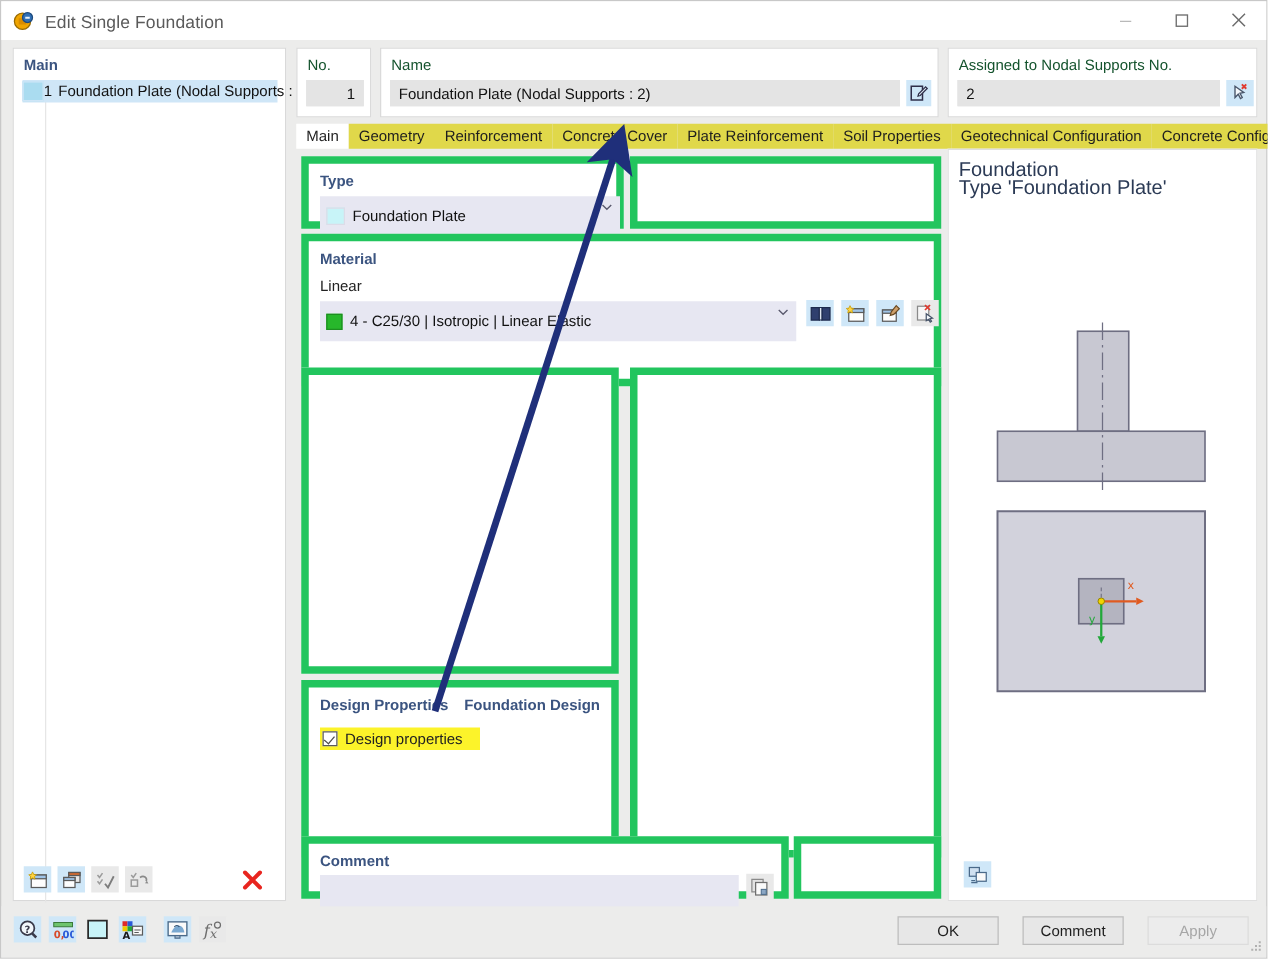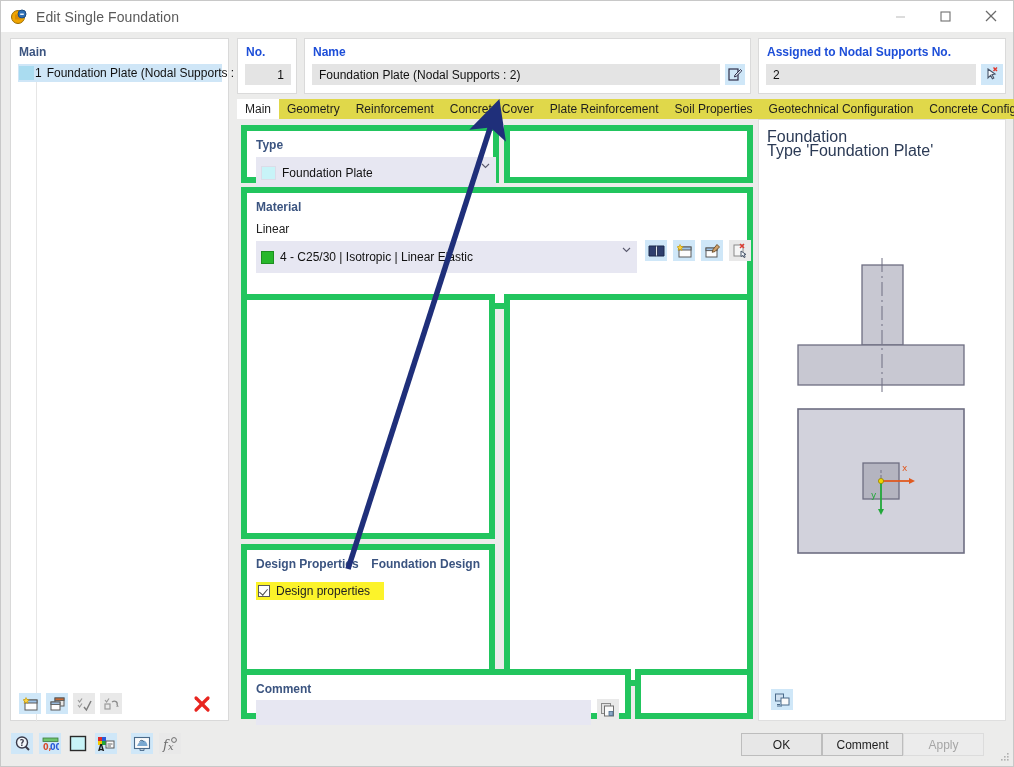--- a/index.html
+++ b/index.html
@@ -79,21 +79,21 @@
     display: flex; align-items: center; justify-content: center;
   }
   .ibtn.on { background: #cfe7f8; }
   .ibtn.off { background: #e9e9e9; }
 
   
   .fieldbox {
     position: absolute; background: #ffffff; border: 1px solid #dadada;
   }
   .fieldlabel {
-    font-weight: bold; color: #1d4ed8; font-size: 12px;
+    font-weight: normal; color: #14532d; font-size: 12px;
   }
   .inputflat {
     background: #e4e4e4; border: 1px solid #e4e4e4;
     height: 21px; font-size: 12px; color: #111;
     display: flex; align-items: center; padding: 0 6px;
   }
 
   #no-box   { left: 236px; top: 37px; width: 60px;  height: 56px; }
   #name-box { left: 303px; top: 37px; width: 447px; height: 56px; }
   #asn-box  { left: 757px; top: 37px; width: 248px; height: 56px; }
@@ -186,22 +186,22 @@
   
   #statusbar {
     position: absolute; left: 0; bottom: 0;
     width: 1012px; height: 41px; background: #ececeb;
   }
   #status-icons {
     position: absolute; left: 10px; top: 8px;
     display: flex; gap: 6px; align-items: center;
   }
   #dlg-buttons {
-    position: absolute; right: 29px; top: 8px;
-    display: flex; gap: 0;
+    position: absolute; right: 14px; top: 8px;
+    display: flex; gap: 19px;
   }
   .dbtn {
     width: 81px; height: 23px; font-size: 12px;
     display: flex; align-items: center; justify-content: center;
     background: #e7e7e7; border: 1px solid #bdbdbd; color: #1e1e1e;
   }
   .dbtn.disabled { color: #a6a6a6; border-color: #dcdcdc; background: #ececec; }
 
   #grip { position: absolute; right: 3px; bottom: 3px; width: 12px; height: 12px; }
 

